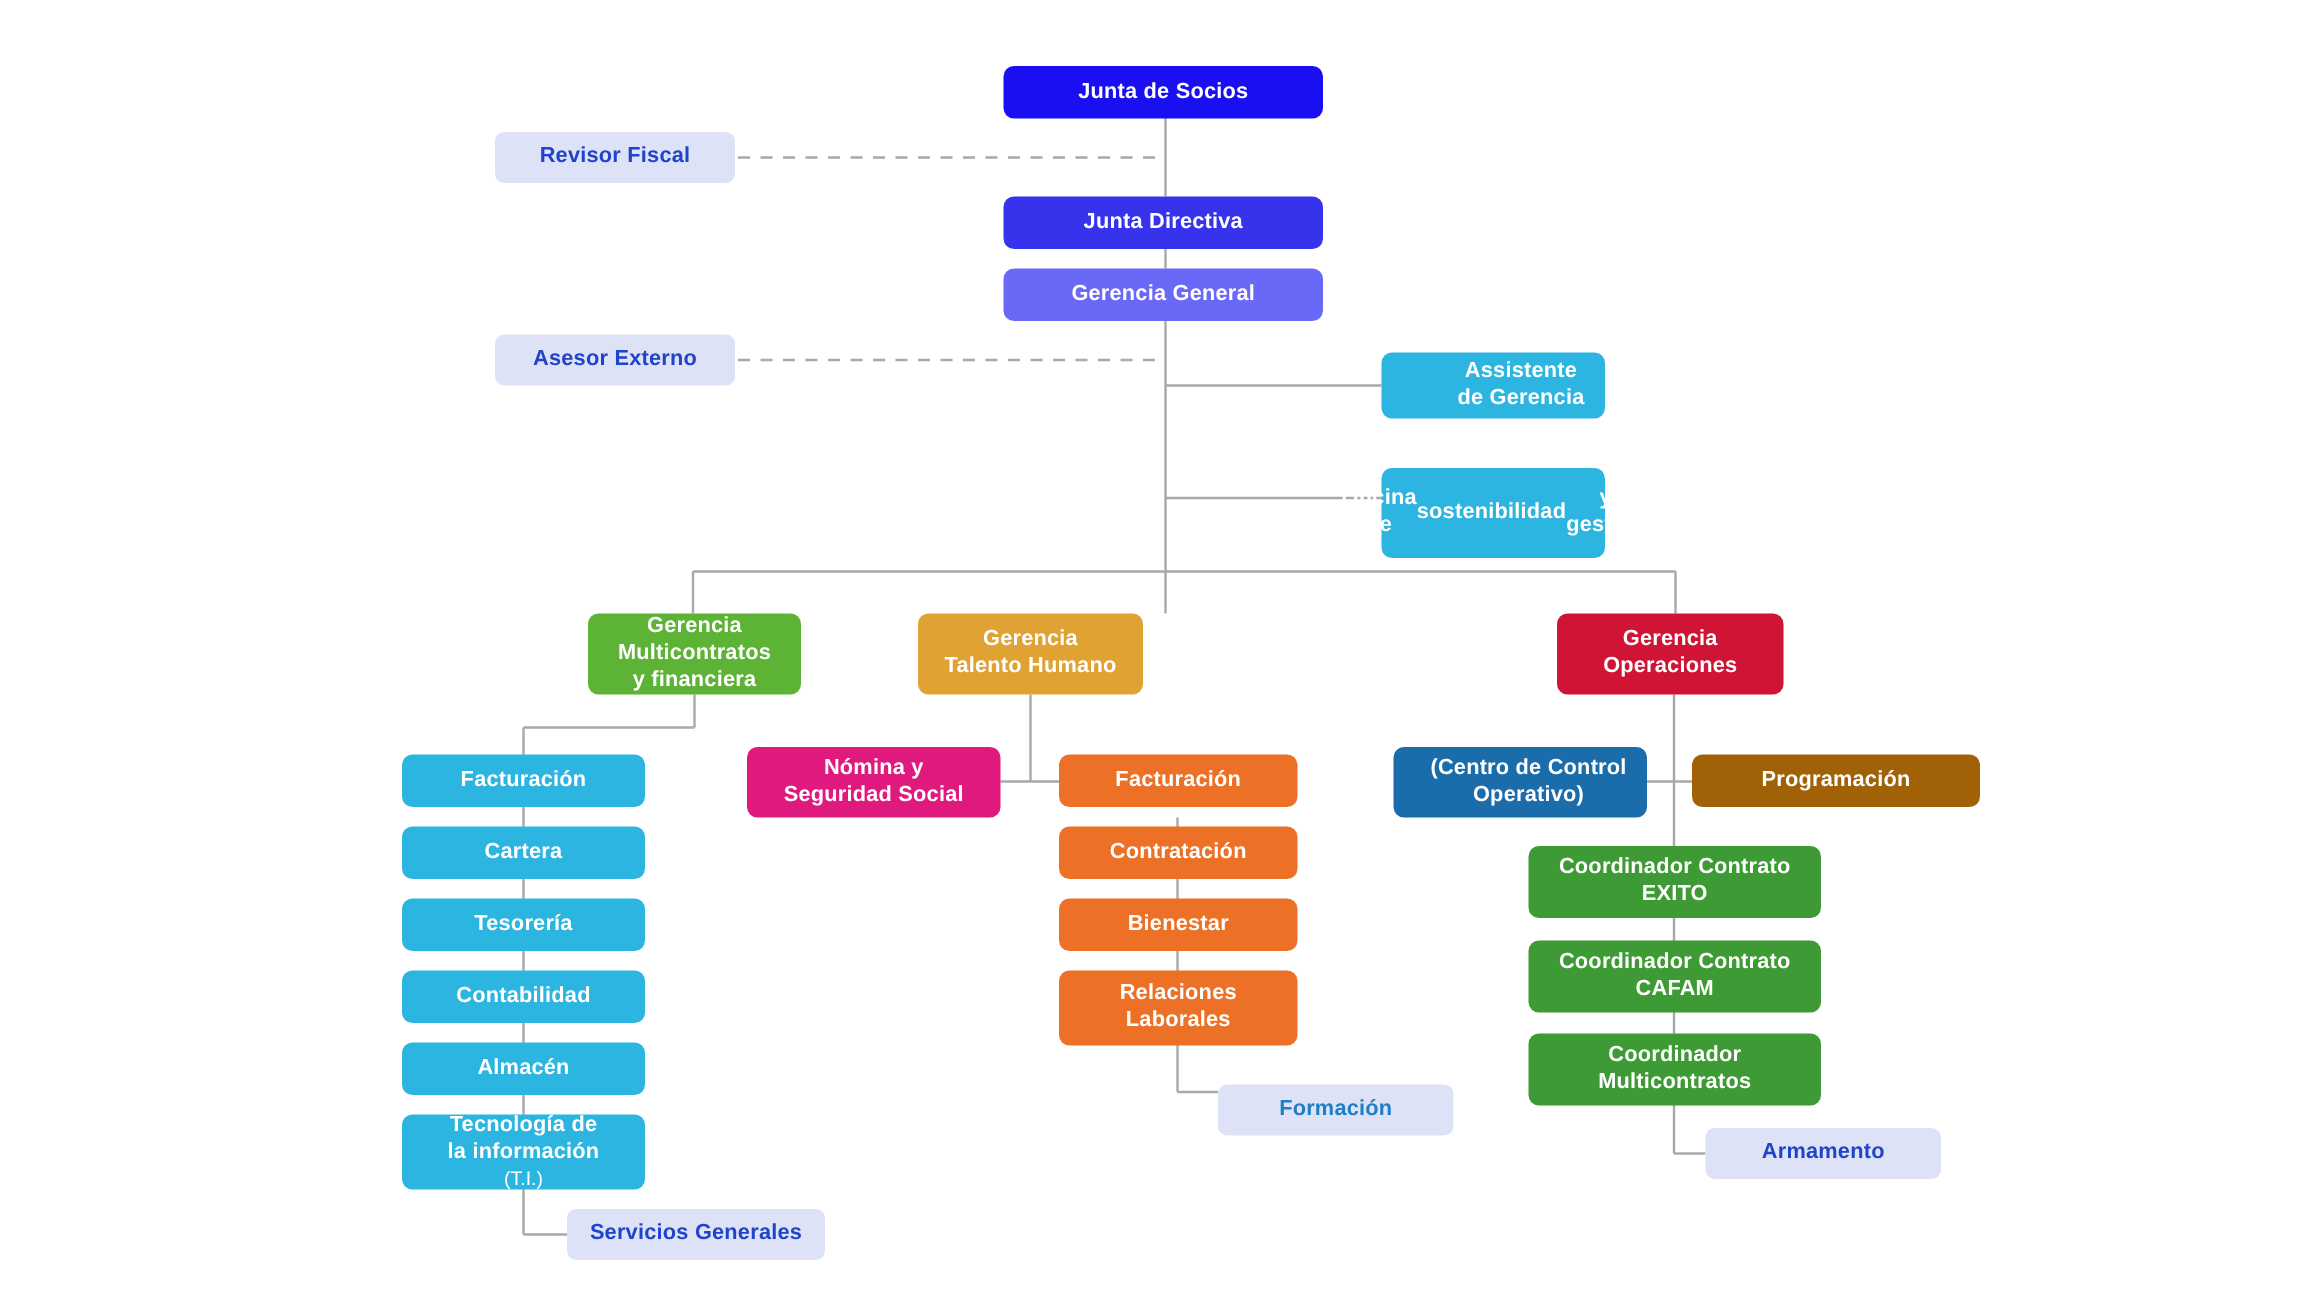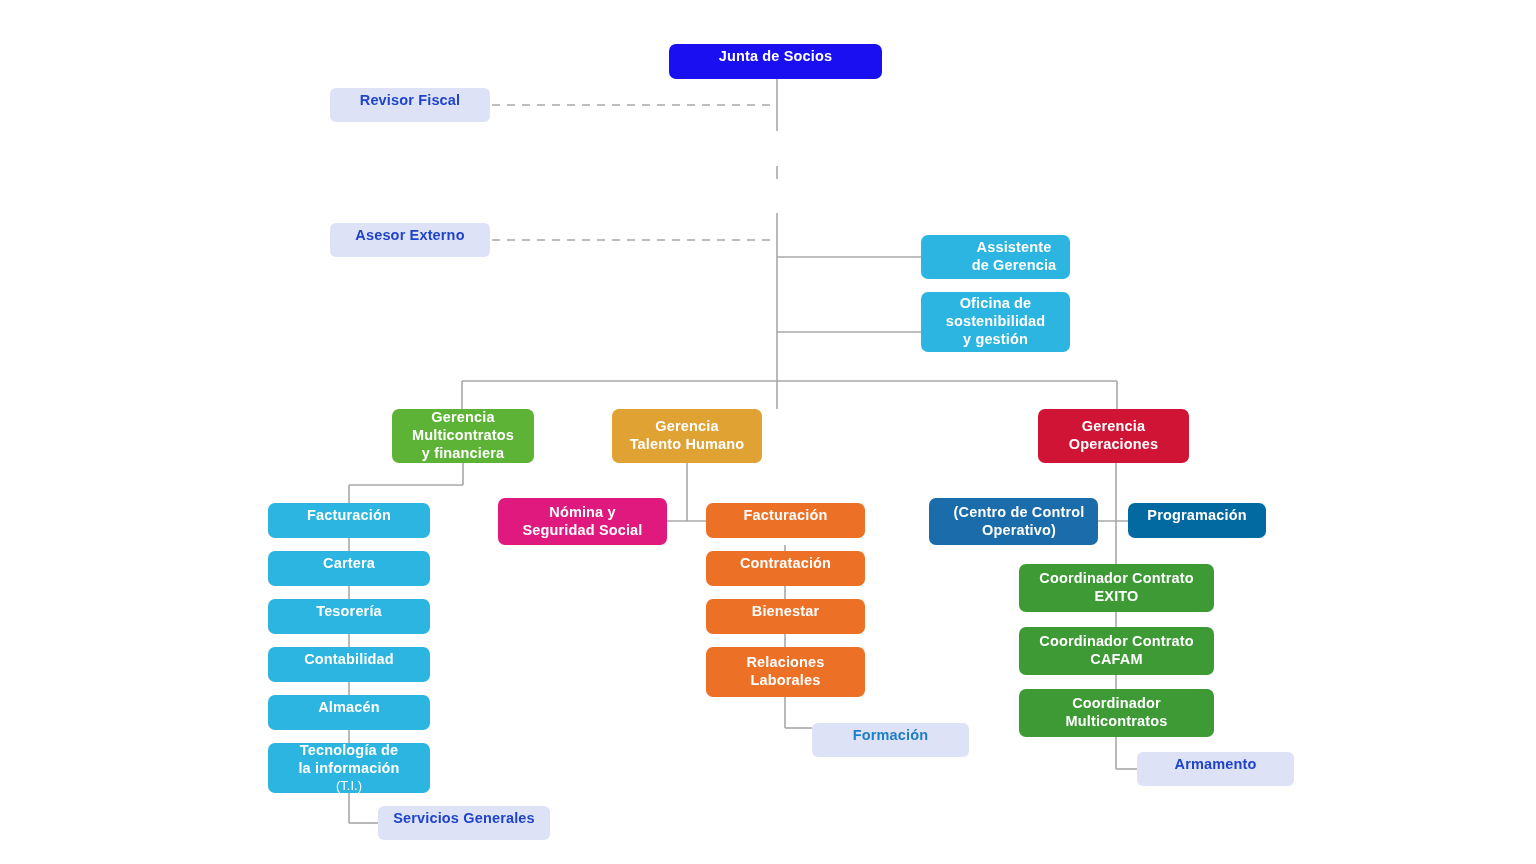--- a/index.html
+++ b/index.html
@@ -25,20 +25,21 @@
     top: 0;
     width: 1536px;
     height: 864px;
     pointer-events: none;
   }
   
   .node {
     position: absolute;
     box-sizing: border-box;
     display: flex;
+    align-items: center;
     justify-content: center;
     text-align: center;
     border-radius: 7px;
     color: #ffffff;
     font-weight: bold;
     font-size: 14.5px;
     line-height: 1.22;
     letter-spacing: 0.15px;
     padding: 4px 8px;
     z-index: 3;
@@ -98,32 +99,38 @@
   </svg>
 
   <div class="node" style="left:669px; top:44px; width:213px; height:35px; background:#1a0ff0;">
     <span>Junta de Socios</span>
   </div>
 
   <div class="node soft" style="left:330px; top:88px; width:160px; height:34px; background:#dde2f7; color:#2044c9;">
     <span>Revisor Fiscal</span>
   </div>
 
-
+  <div class="node" style="left:669px; top:131px; width:213px; height:35px; background:#3733ec;">
+    <span>Junta Directiva</span>
+  </div>
+
+  <div class="node" style="left:669px; top:179px; width:213px; height:35px; background:#6a68f6;">
+    <span>Gerencia General</span>
+  </div>
 
   <div class="node soft" style="left:330px; top:223px; width:160px; height:34px; background:#dde2f7; color:#2044c9;">
     <span>Asesor Externo</span>
   </div>
 
   <div class="node" style="left:921px; top:235px; width:149px; height:44px; background:#2cb5e0; flex-direction:column;padding-left:45px;">
     <span>Assistente</span>
     <span>de Gerencia</span>
   </div>
 
-  <div class="node" style="left:921px; top:292px; width:149px; height:60px; background:#2cb5e0; flex-direction:column;">
+  <div class="node" style="left:921px; top:312px; width:149px; height:60px; background:#2cb5e0; flex-direction:row;">
     <span>Oficina de</span>
     <span>sostenibilidad</span>
     <span>y gestión</span>
   </div>
 
   <div class="node" style="left:392px; top:409px; width:142px; height:54px; background:#5cb335; flex-direction:column;">
     <span>Gerencia</span>
     <span>Multicontratos</span>
     <span>y financiera</span>
   </div>
@@ -182,21 +189,21 @@
     <span>Laborales</span>
   </div>
   <div class="node soft" style="left:812px; top:711px; width:157px; height:34px; background:#dde2f7; color:#1f7ec4;margin-top:12px;">
     <span>Formación</span>
   </div>
 
   <div class="node" style="left:929px; top:498px; width:169px; height:47px; background:#1a6cab; flex-direction:column;padding-left:19px;">
     <span>(Centro de Control</span>
     <span>Operativo)</span>
   </div>
-  <div class="node" style="left:1128px; top:503px; width:138px; height:35px; background:#0369a1;">
+  <div class="node" style="left:1128px; top:503px; width:192px; height:35px; background:#a16207;">
     <span>Programación</span>
   </div>
   <div class="node" style="left:1019px; top:564px; width:195px; height:48px; background:#3d9a35; flex-direction:column;">
     <span>Coordinador Contrato</span>
     <span>EXITO</span>
   </div>
   <div class="node" style="left:1019px; top:627px; width:195px; height:48px; background:#3d9a35; flex-direction:column;">
     <span>Coordinador Contrato</span>
     <span>CAFAM</span>
   </div>

